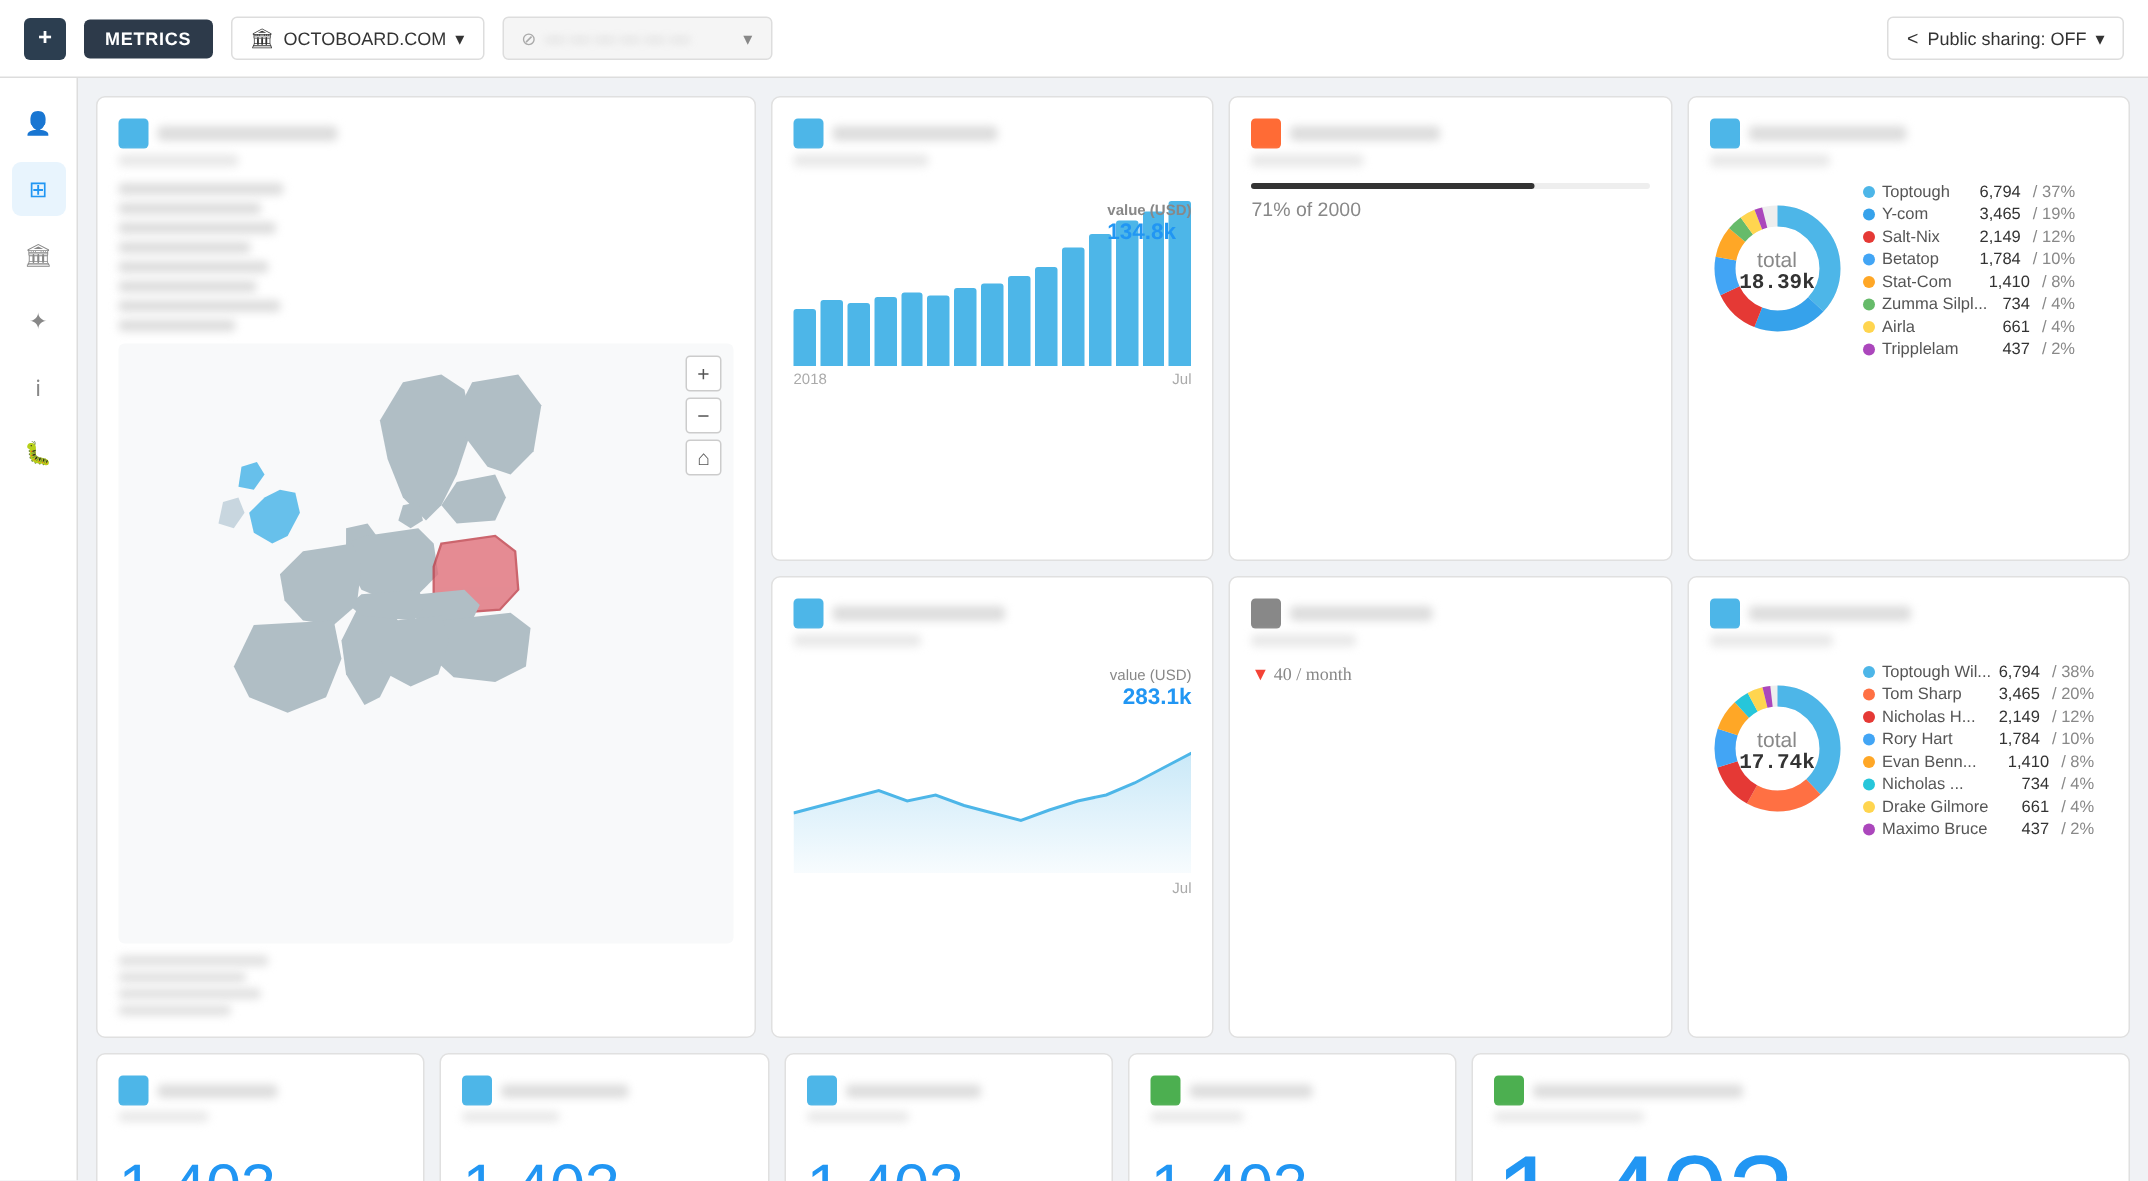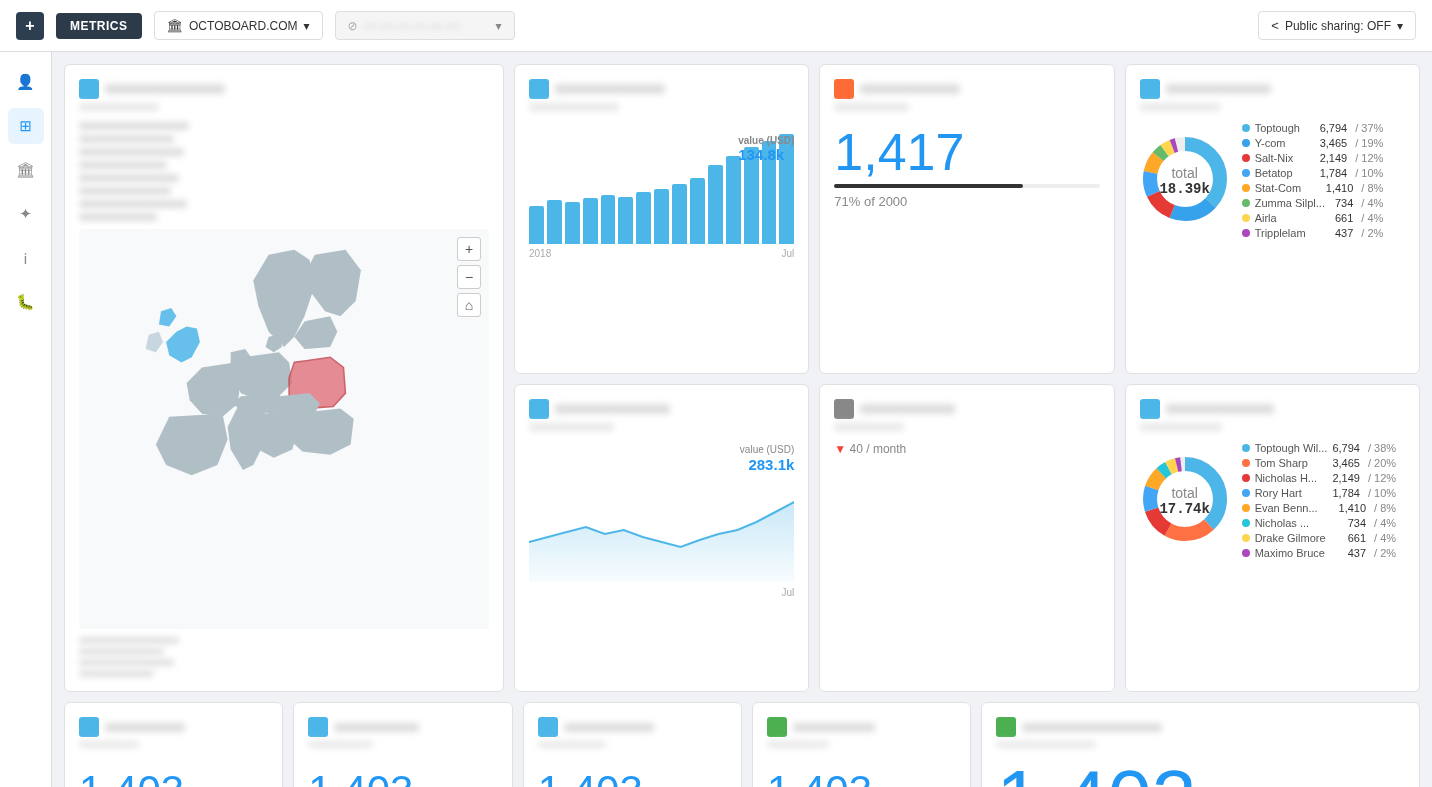--- a/index.html
+++ b/index.html
@@ -103,21 +103,21 @@
     .bar-axis {
       display: flex; justify-content: space-between;
       font-size: 10px; color: #aaa; margin-top: 4px;
     }
 
     
     .big-number { font-size: 52px; font-weight: 300; color: #2196f3; line-height: 1; margin: 12px 0 4px; }
     .progress-bar-container { height: 4px; background: #eee; border-radius: 2px; margin: 6px 0; }
     .progress-bar-fill { height: 4px; background: #333; border-radius: 2px; }
     .progress-label { font-size: 13px; color: #888; text-align: left; }
-    .delta-label { font-size: 12px; color: #888; }
+    .delta-label { font-size: 12px; color: #888; font-family: Liberation Serif, serif; }
 
     
     .donut-area { display: flex; align-items: center; gap: 12px; margin-top: 8px; }
     .donut-legend { display: flex; flex-direction: column; gap: 3px; font-size: 11px; }
     .legend-item { display: flex; align-items: center; gap: 5px; }
     .legend-dot { width: 8px; height: 8px; border-radius: 50%; flex-shrink: 0; }
     .legend-name { color: #555; flex: 1; min-width: 60px; }
     .legend-val { color: #333; font-weight: 500; }
     .legend-pct { color: #888; }
     .donut-center { position: relative; }
@@ -306,21 +306,20 @@
       </div>
 
       <div class="card">
         <div class="card-header">
           <div class="card-title-row">
             <div class="card-icon" style="background:#ff6b35;"></div>
             <span class="blur" style="display:inline-block; width:100px; height:10px; background:#ddd; border-radius:3px;"></span>
           </div>
           <span class="blur" style="display:inline-block; width:75px; height:8px; background:#e8e8e8; border-radius:3px; margin-top:4px;"></span>
         </div>
-        <div class="big-number">1,417</div>
         <div class="progress-bar-container">
           <div class="progress-bar-fill" style="width:71%;"></div>
         </div>
         <div class="progress-label">71% of 2000</div>
       </div>
 
       <div class="card">
         <div class="card-header">
           <div class="card-title-row">
             <div class="card-icon" style="background:#4db6e8;"></div>

